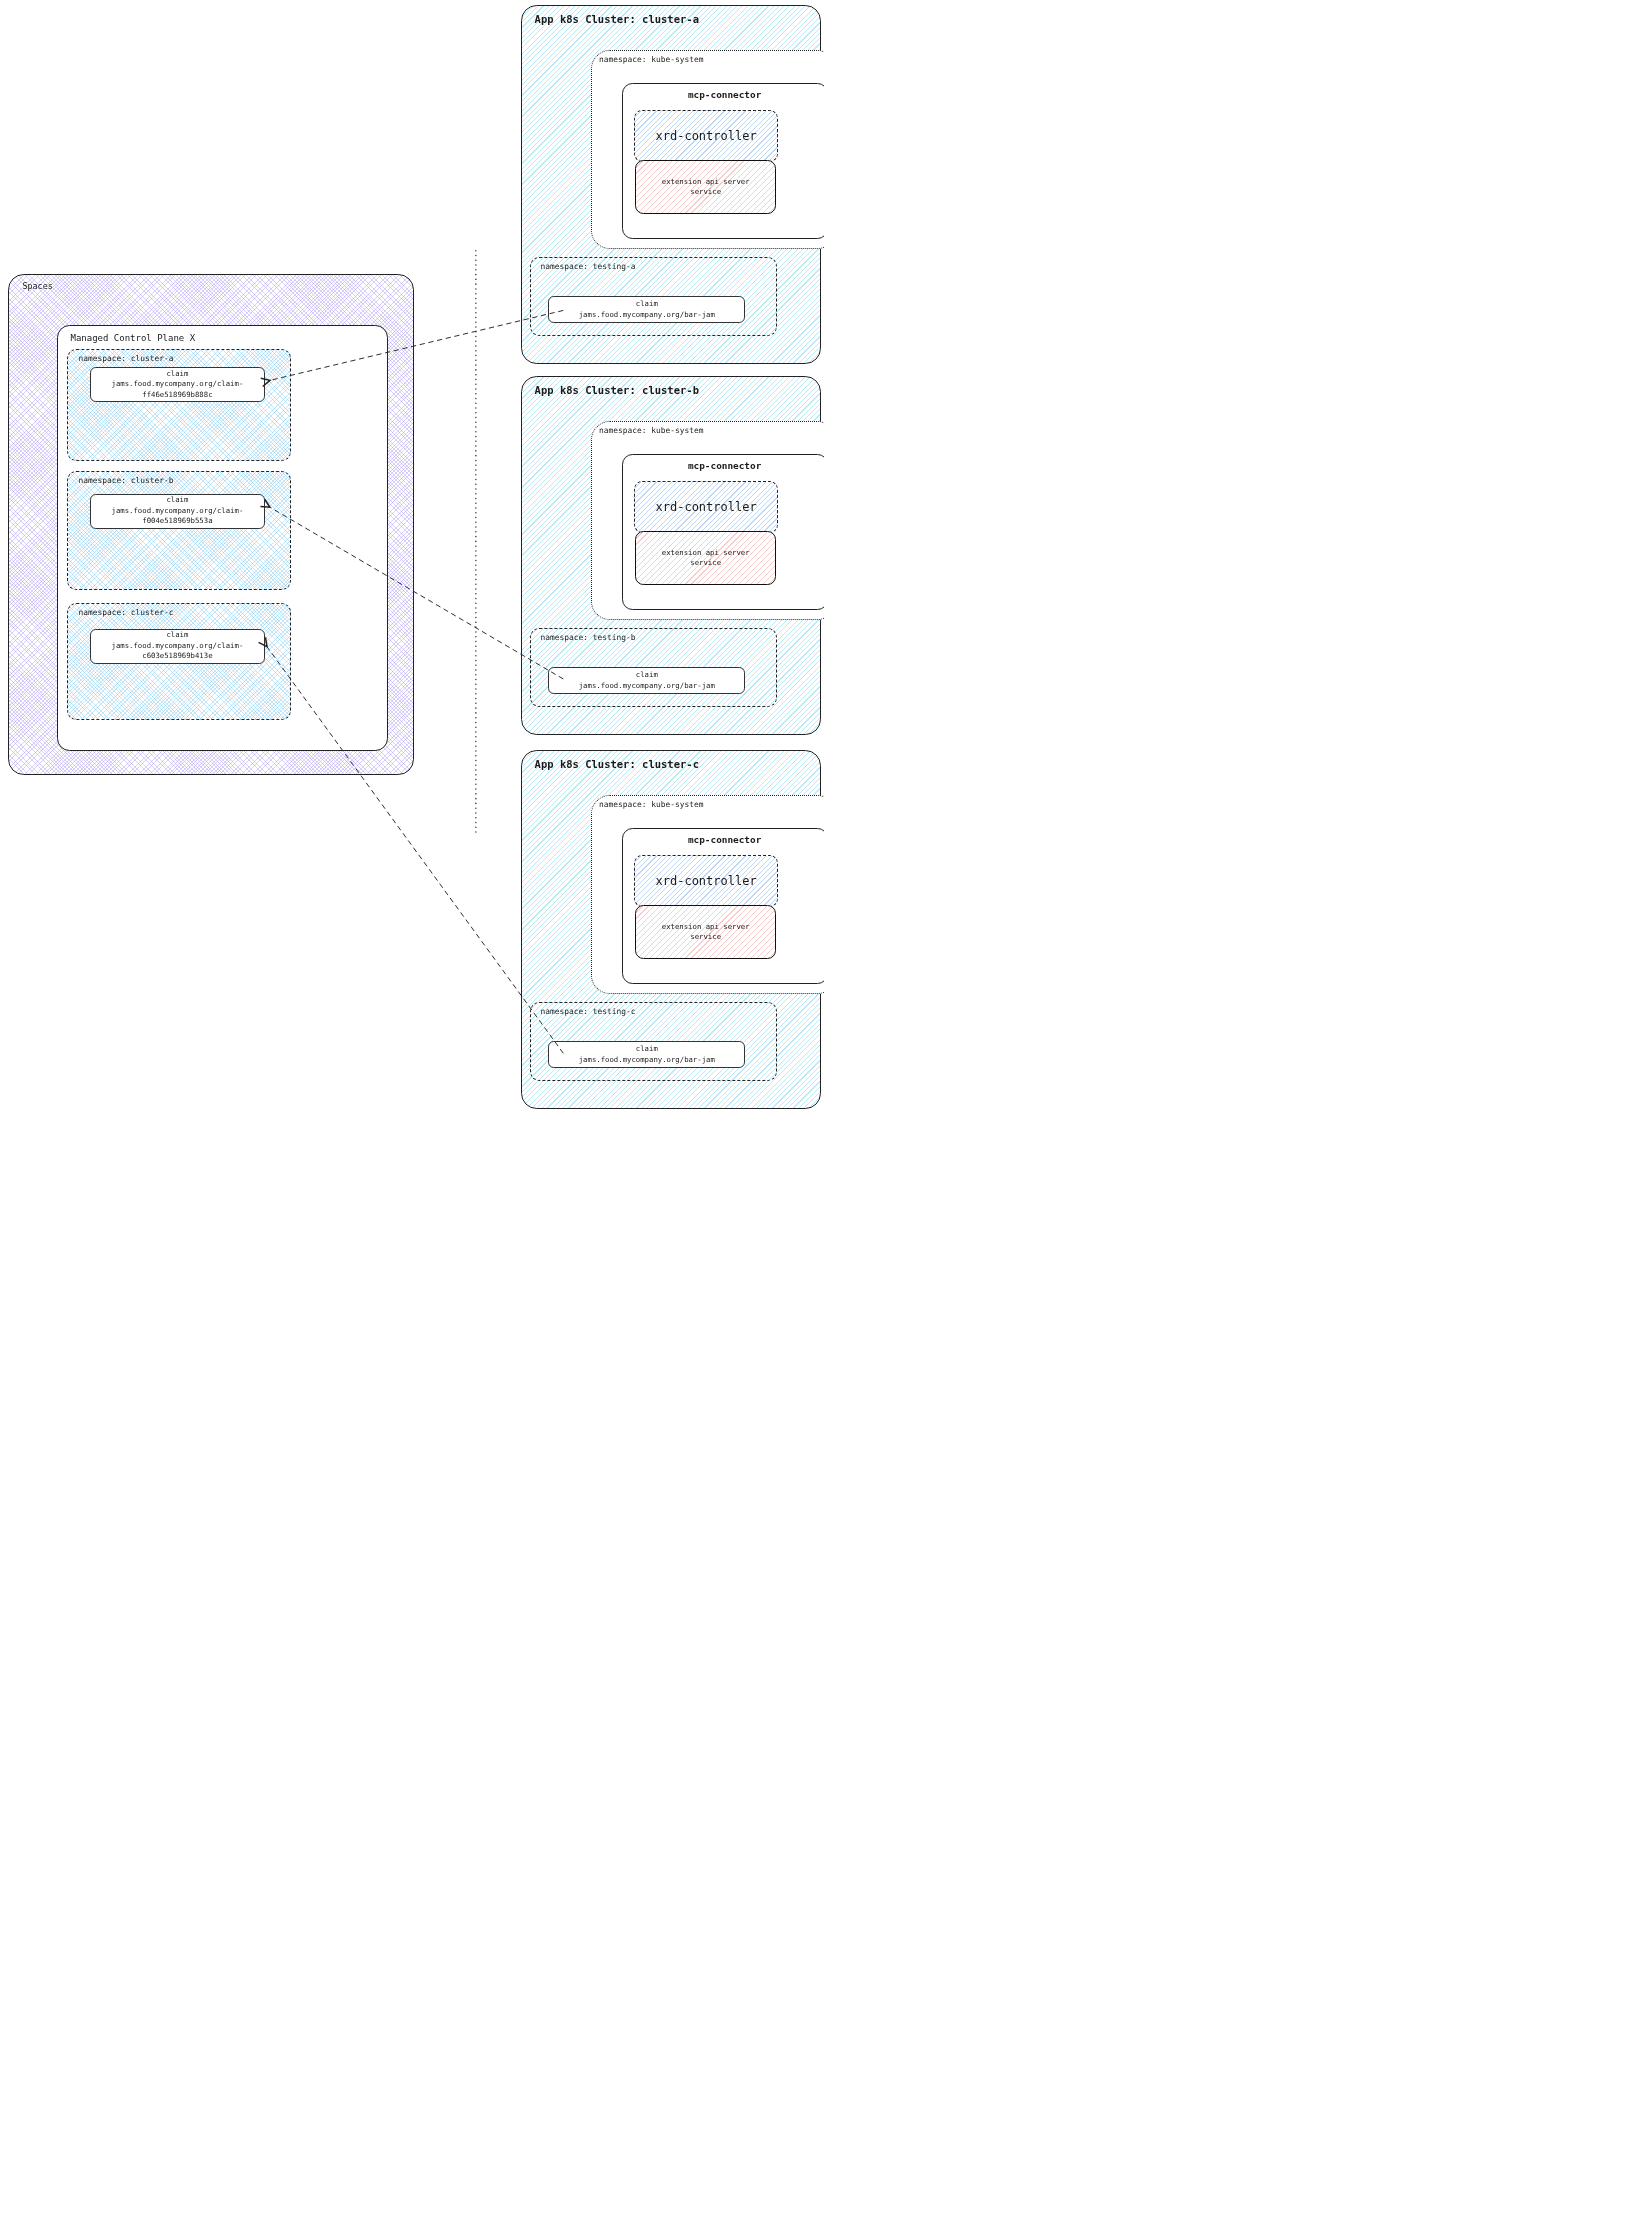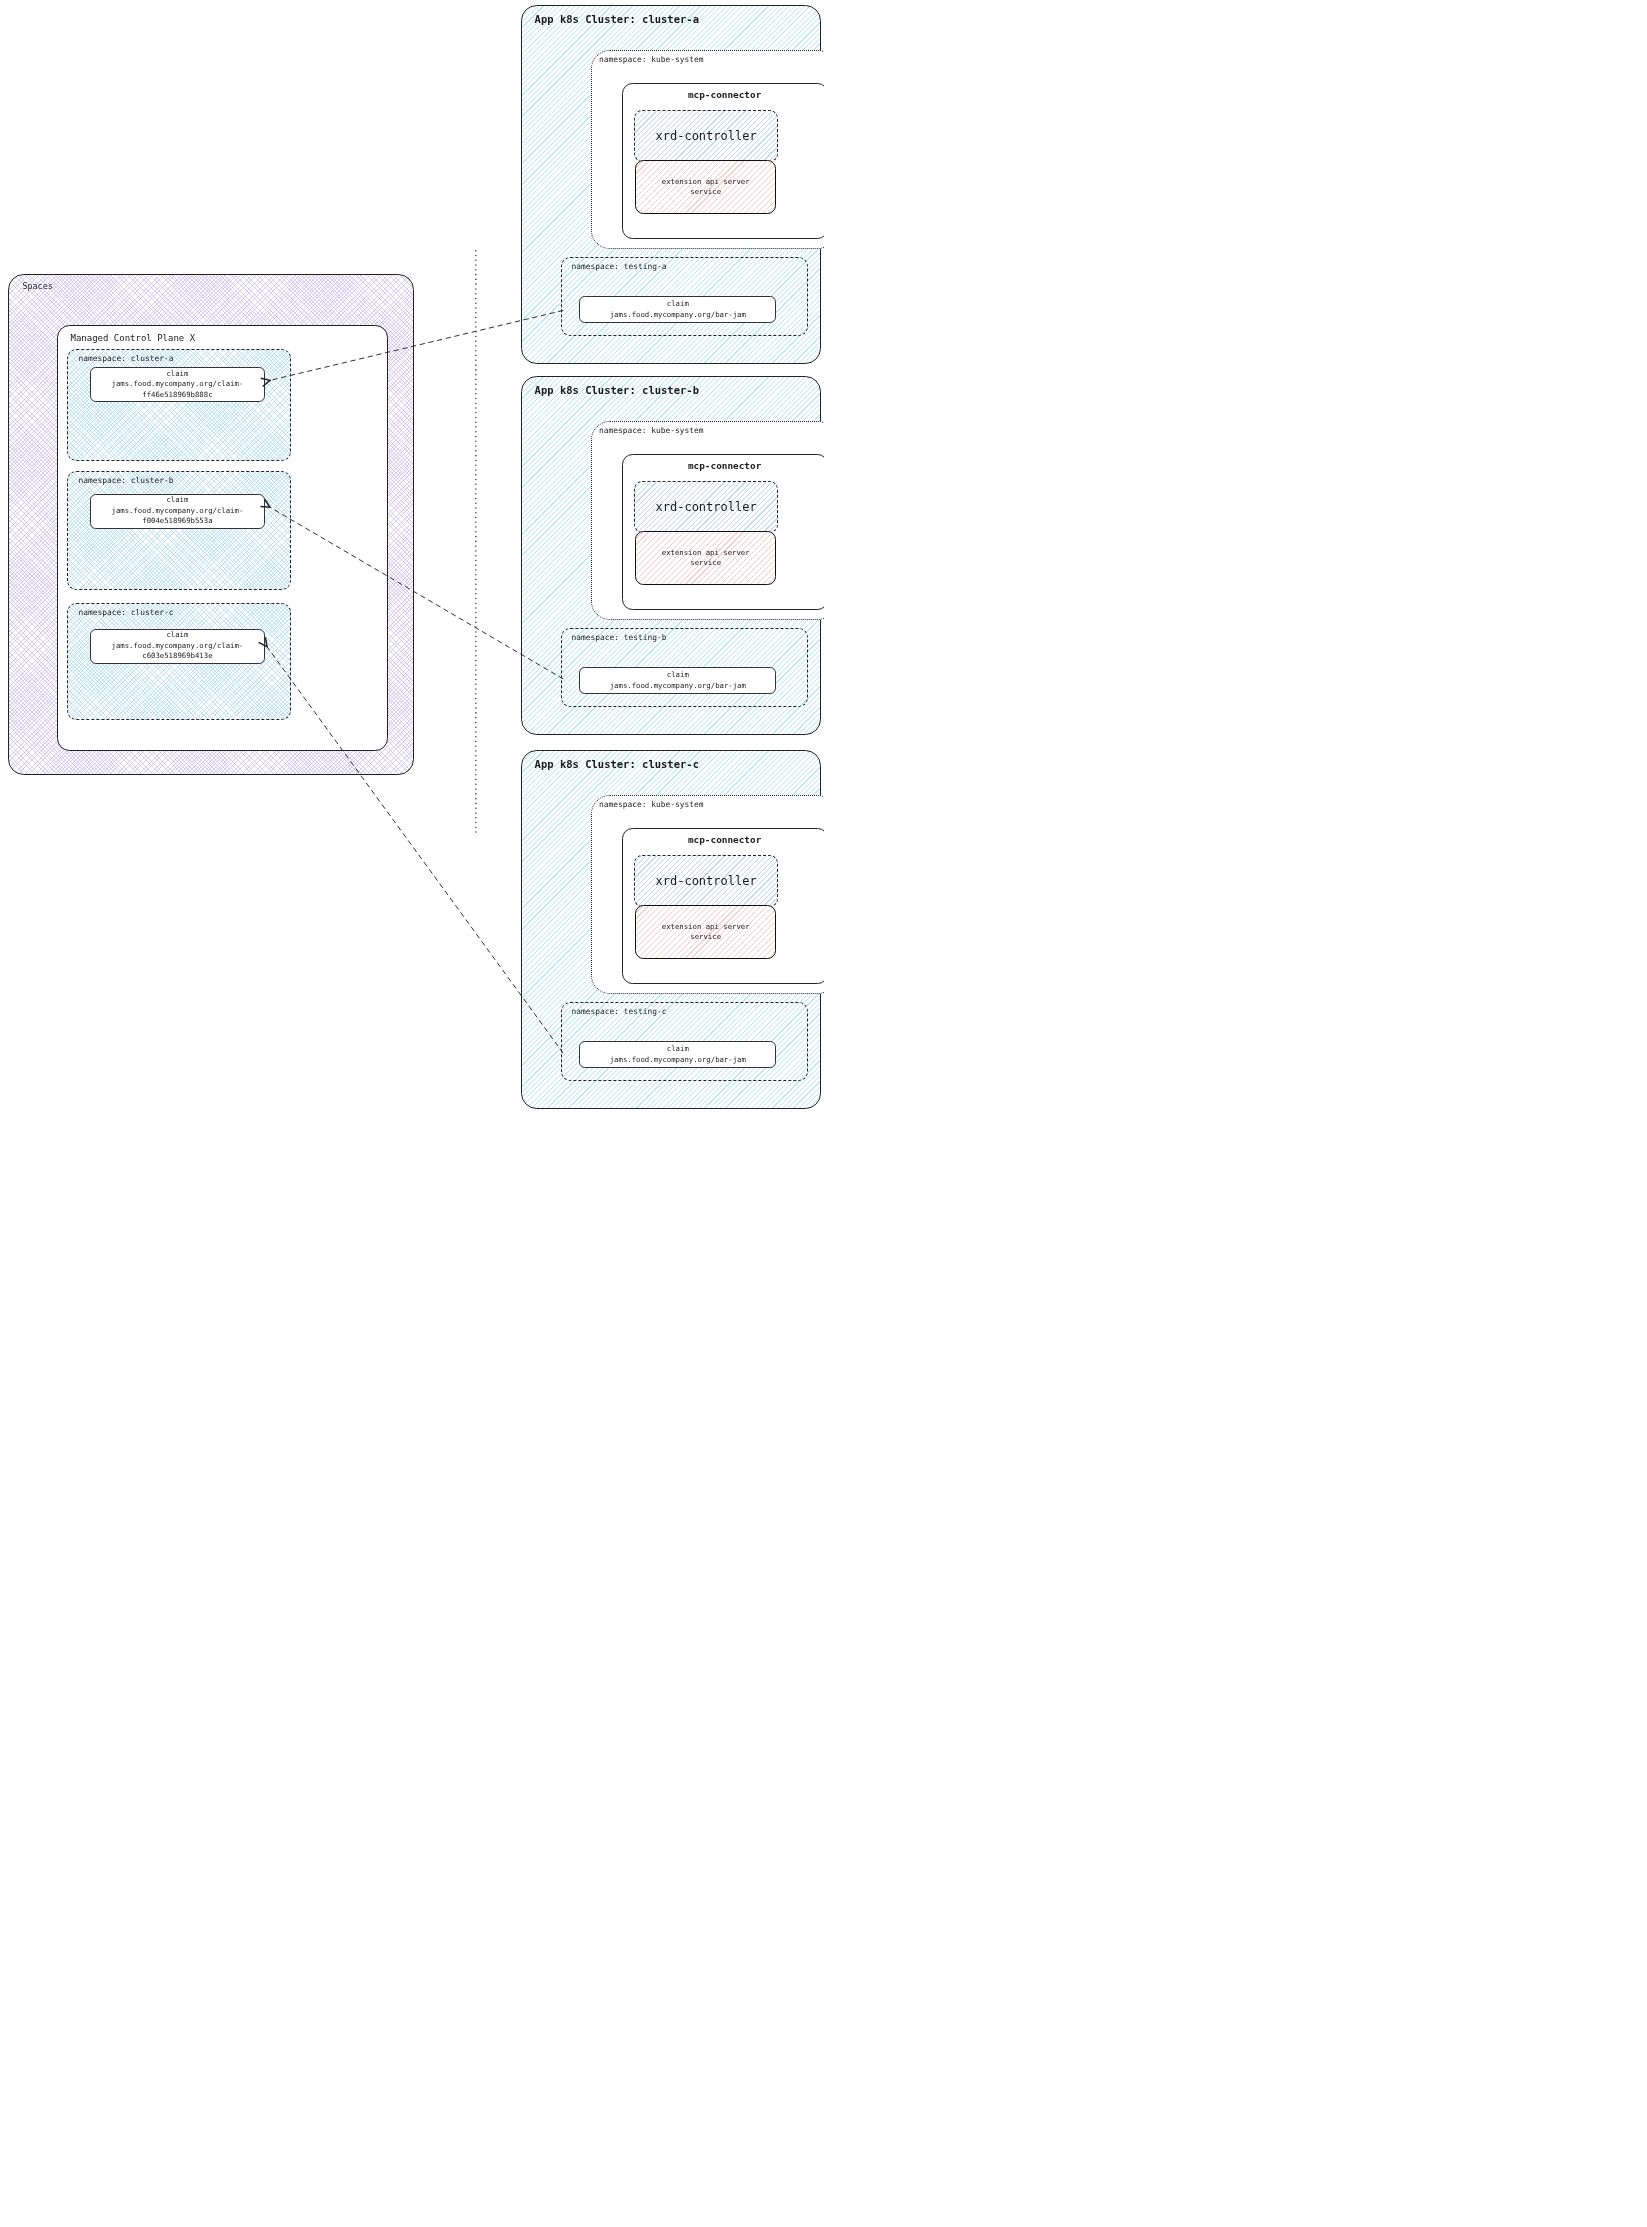--- a/index.html
+++ b/index.html
@@ -65,21 +65,21 @@
   .cluster-title{left:12.6px;top:7.3px;font-size:10.5px;font-weight:bold;}
   .kube-box{left:23.6px;top:44px;width:245px;height:199px;background:#fff;border:1.3px dotted #222;border-radius:19px;margin-left:45px;}
   .kube-label{left:7.3px;top:4.2px;font-size:7.9px;}
   .mcp-box{left:30px;top:32px;width:206px;height:156px;background:#fff;border:0.8px solid #222;border-radius:10.5px;}
   .mcp-title{left:0;top:5.2px;width:100%;text-align:center;font-size:9.4px;font-weight:bold;}
   .xrd-box{left:11.5px;top:26px;width:144px;height:52px;border:1px dashed #222;border-radius:8.4px;
            display:flex;align-items:center;justify-content:center;font-size:12px;}
   .ext-box{left:12.6px;top:76px;width:141px;height:54px;border:1.4px solid #111;border-radius:8.4px;
            display:flex;align-items:center;justify-content:center;text-align:center;
            font-size:7.3px;line-height:10.5px;white-space:pre-line;}
-  .testing-box{left:39px;top:251px;width:247px;height:79px;border:1px dashed #222;border-radius:9.4px;}
+  .testing-box{left:8px;top:251px;width:247px;height:79px;border:1px dashed #222;border-radius:9.4px;}
   .testing-label{left:9.4px;top:4.2px;font-size:7.9px;}
   .t-claim{left:17.3px;top:38px;width:197px;height:27px;}
   
   #overlay{position:absolute;left:0;top:0;width:824px;height:1114px;pointer-events:none;z-index:50;}
 </style>
 </head>
 <body>
 
 <div id="canvas">
 

